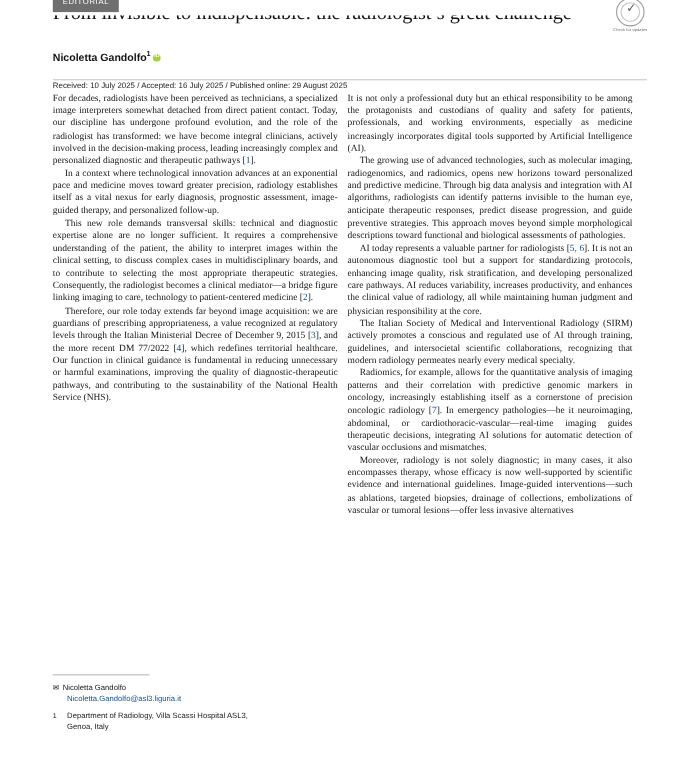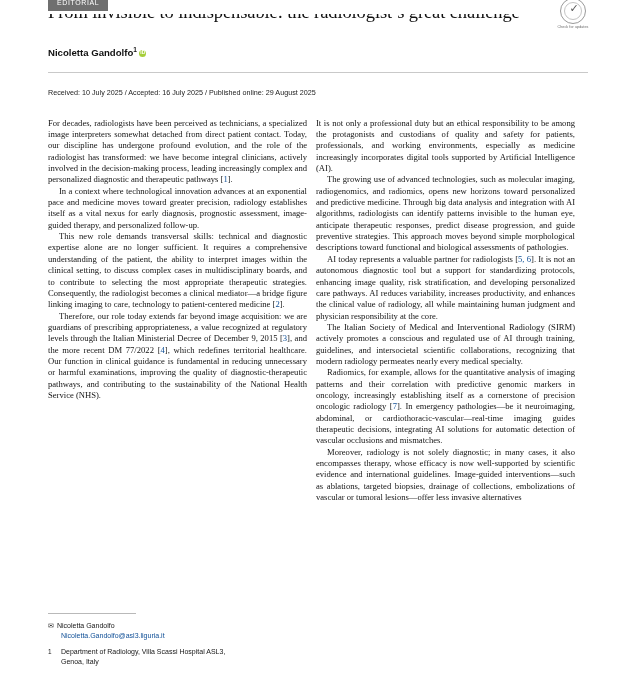--- a/index.html
+++ b/index.html
@@ -132,36 +132,35 @@
     font-family: "Liberation Sans", sans-serif;
     font-size: 5px;
     font-weight: bold;
   }
   .rule {
     margin-top: 14px;
     border-top: 1px solid #c9c9c9;
     width: 100%;
   }
   .received {
-    margin-top: 15px;
+    margin-top: 0;
     font-family: "Liberation Sans", sans-serif;
     font-size: 7.2px;
     line-height: 10.5px;
     color: #222;
   }
   .copyright {
     font-family: "Liberation Sans", sans-serif;
     font-size: 7.2px;
     line-height: 10.5px;
     color: #222;
   }
 
   
   .columns {
-    margin-top: 19px;
     display: flex;
     gap: 9px;
     position: relative;
   }
   .col {
     width: 259px;
     font-size: 8.6px;
     line-height: 11.35px;
     text-align: justify;
     color: #141414;

